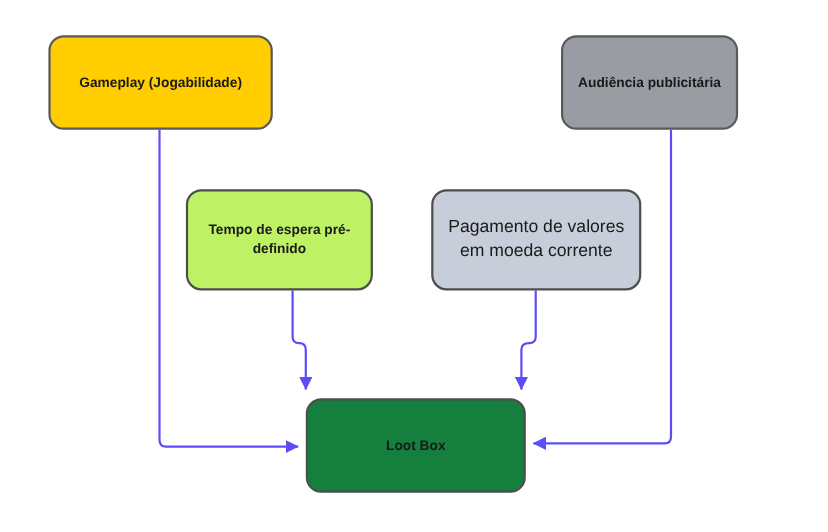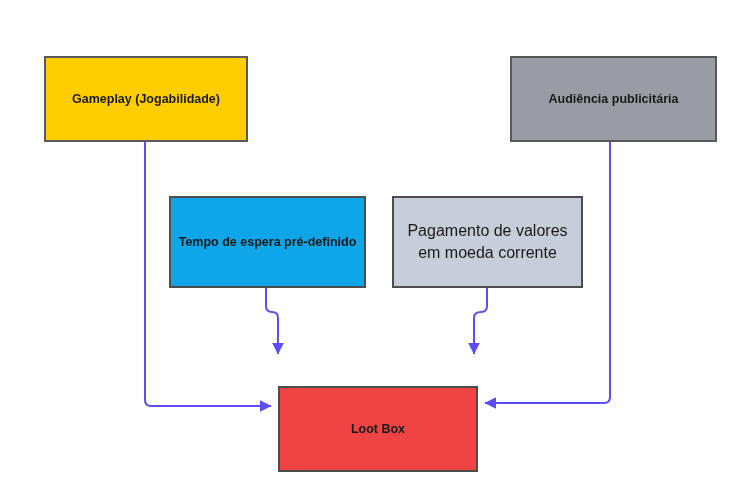--- a/index.html
+++ b/index.html
@@ -24,64 +24,63 @@
     width: 753px;
     height: 484px;
   }
   .node {
     position: absolute;
     box-sizing: border-box;
     display: flex;
     align-items: center;
     justify-content: center;
     text-align: center;
-    border-radius: 0;
+    border-radius: 14px;
     border-style: solid;
     border-width: 2px;
     color: #1a1a1a;
     line-height: 1.35;
     z-index: 2;
-    margin-top: 24px;
   }
   .node .label {
     display: block;
     white-space: pre-line;
     padding: 0 6px;
   }
   .node-gameplay {
     left: 44px;  top: 32px;  width: 204px; height: 86px;
     background: #ffcd00;
     border-color: #595959;
     font-size: 12.5px;
     font-weight: bold;
   }
   .node-audiencia {
-    left: 510px; top: 32px;  width: 207px; height: 86px;
+    left: 510px; top: 32px;  width: 161px; height: 86px;
     background: #999ca3;
     border-color: #595959;
     font-size: 12.5px;
     font-weight: bold;
   }
   .node-tempo {
-    left: 169px; top: 172px; width: 197px; height: 92px;
-    background: #0ea5e9;
+    left: 169px; top: 172px; width: 170px; height: 92px;
+    background: #bef264;
     border-color: #4d4d4d;
     font-size: 12.5px;
     font-weight: bold;
   }
   .node-pagamento {
     left: 392px; top: 172px; width: 191px; height: 92px;
     background: #c8ced9;
     border-color: #4d4d4d;
     font-size: 16px;
     font-weight: normal;
   }
   .node-lootbox {
     left: 278px; top: 362px; width: 200px; height: 86px;
-    background: #ef4444;
+    background: #15803d;
     border-color: #4d4d4d;
     font-size: 12.5px;
     font-weight: bold;
   }
   .edge-path {
     fill: none;
     stroke-width: 2;
     stroke-linecap: butt;
     stroke-linejoin: round;
   }

